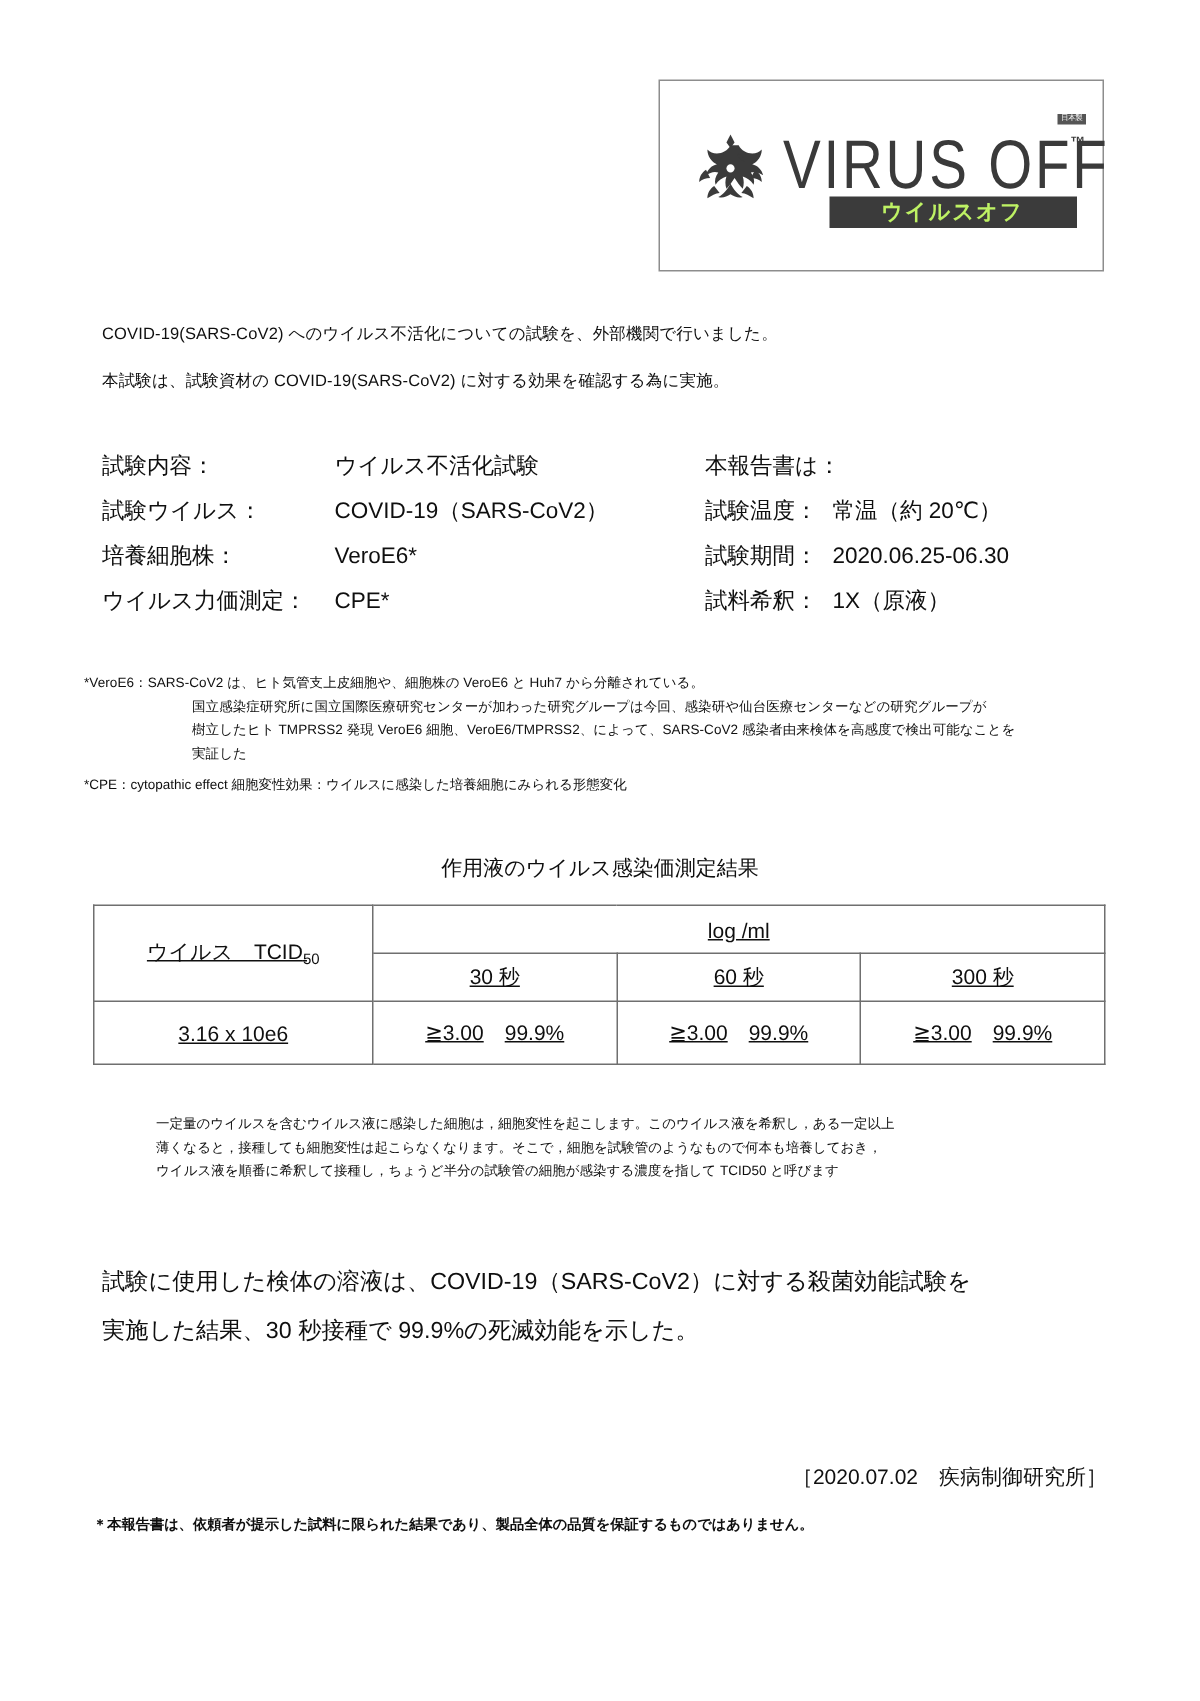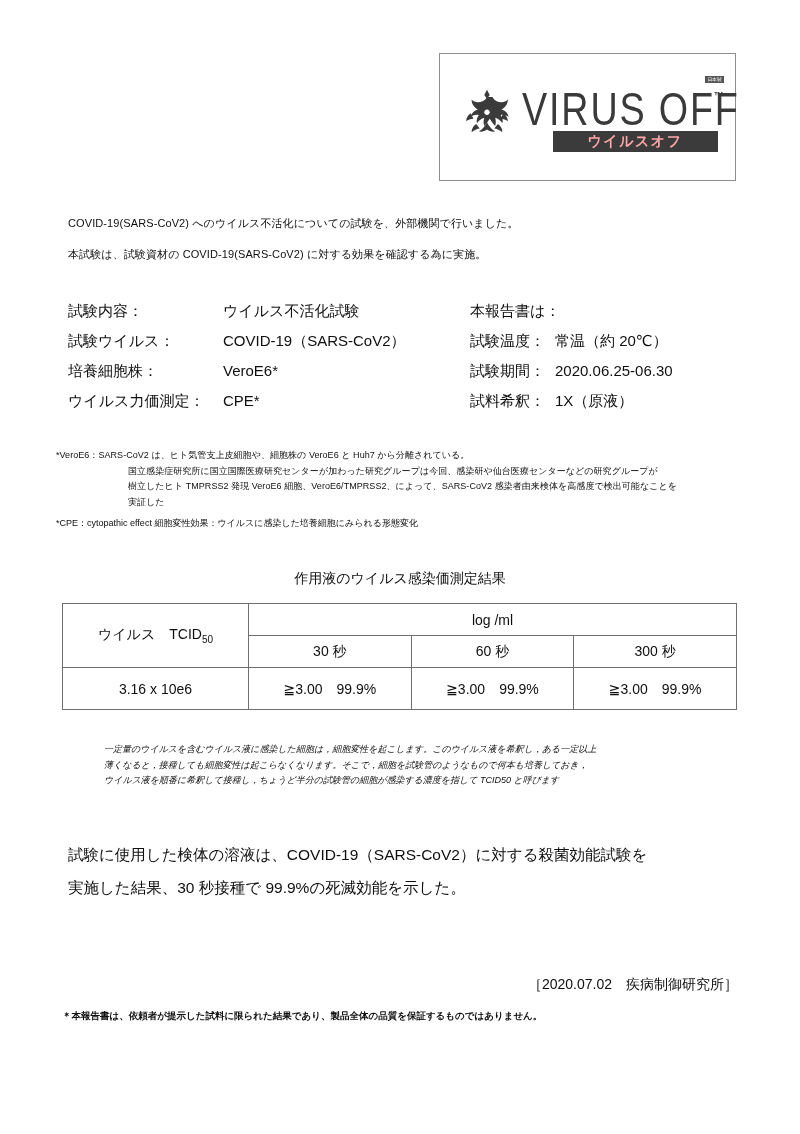--- a/index.html
+++ b/index.html
@@ -91,21 +91,21 @@
     left: 31px;
     top: 49px;
     width: 165px;
     height: 21px;
     background: #3b3b3b;
     display: flex;
     align-items: center;
     justify-content: center;
   }
   .logo-band span {
-    color: #fca5a5;
+    color: #bef264;
     font-size: 14px;
     font-weight: bold;
     letter-spacing: 1.5px;
     transform: scaleY(1.05);
   }
 
   
   .intro {
     position: absolute;
     left: 68px;
@@ -189,20 +189,21 @@
     border-collapse: collapse;
     table-layout: fixed;
     font-size: 14px;
   }
   .vtable td {
     border: 1px solid #6f6f6f;
     text-align: center;
     vertical-align: middle;
     padding: 0;
     height: 31px;
+    text-decoration: underline;
   }
   .vtable td.first { width: 185px; }
   .vtable td.tall { height: 62px; }
   .vtable td.data { height: 41px; font-size: 14px; }
   .sub { font-size: 10px; vertical-align: sub; }
   .gap { display: inline-block; width: 14px; }
 
   .tcid-note {
     position: absolute;
     left: 64px;
@@ -211,21 +212,21 @@
     white-space: nowrap;
   }
   .desc {
     position: absolute;
     left: 104px;
     top: 742px;
     width: 630px;
     font-size: 9px;
     line-height: 15.5px;
   }
-  .desc div { white-space: nowrap; font-style: italic; }
+  .desc div { white-space: nowrap; }
 
   
   .concl {
     position: absolute;
     left: 68px;
     top: 838px;
     width: 700px;
     font-size: 15.5px;
     line-height: 33px;
     white-space: nowrap;

